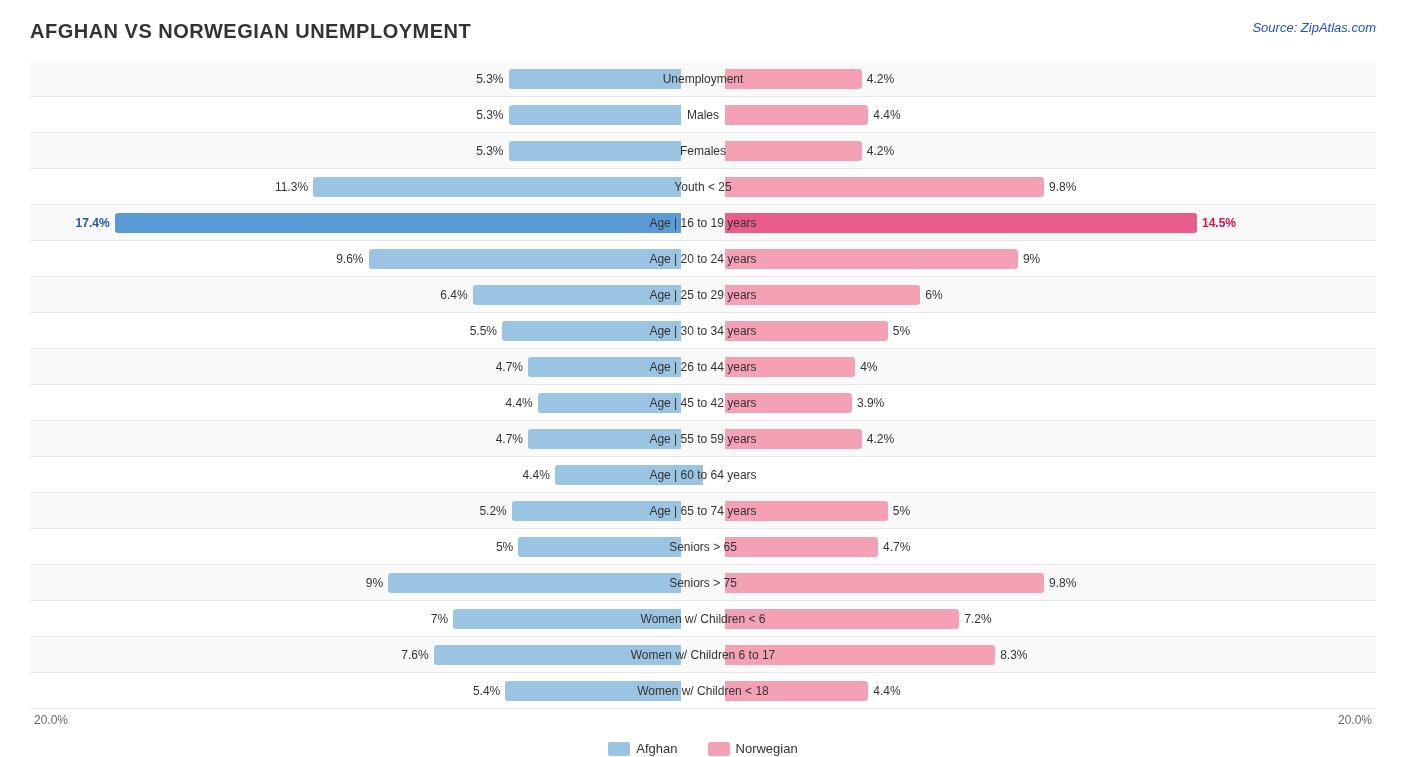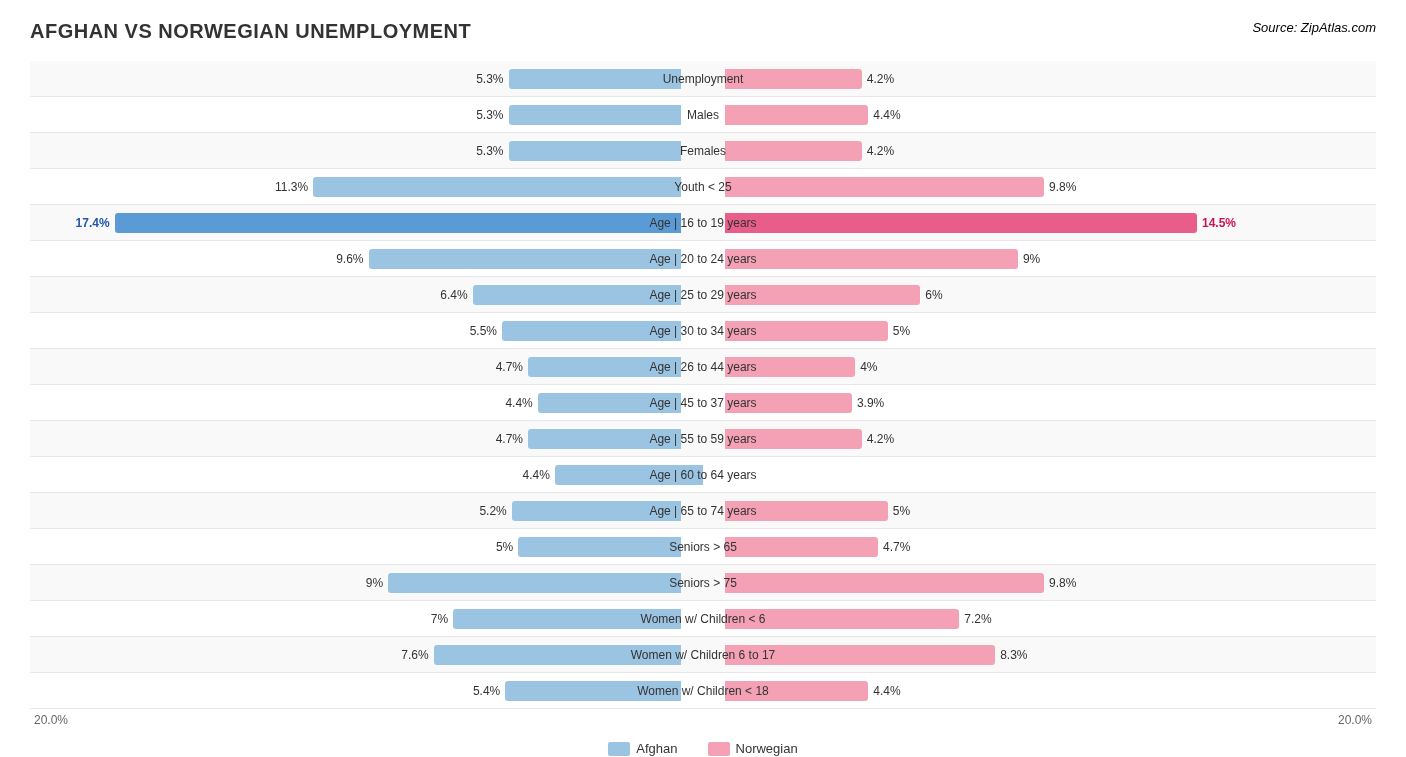--- a/index.html
+++ b/index.html
@@ -18,21 +18,21 @@
     }
     .chart-title {
       font-size: 20px;
       font-weight: bold;
       color: #333;
       text-transform: uppercase;
       letter-spacing: 0.5px;
     }
     .source {
       font-size: 13px;
-      color: #000000;
+      color: #1d4ed8;
       font-style: italic;
     }
     .chart-area {
       width: 100%;
     }
     .row {
       display: flex;
       align-items: center;
       height: 36px;
       border-bottom: 1px solid #e8e8e8;
@@ -308,21 +308,21 @@
       </div>
     </div>
   </div>
       <div class="row">
     <div class="bar-container">
       <div class="left-section">
         <div class="bar-left" style="width: 22.000000000000004%;">
           <span class="val-left">4.4%</span>
         </div>
       </div>
-      <div class="center-label">Age | 45 to 37 years</div>
+      <div class="center-label">Age | 45 to 42 years</div>
       <div class="right-section">
         <div class="bar-right" style="width: 19.5%;">
           <span class="val-right">3.9%</span>
         </div>
       </div>
     </div>
   </div>
       <div class="row">
     <div class="bar-container">
       <div class="left-section">

